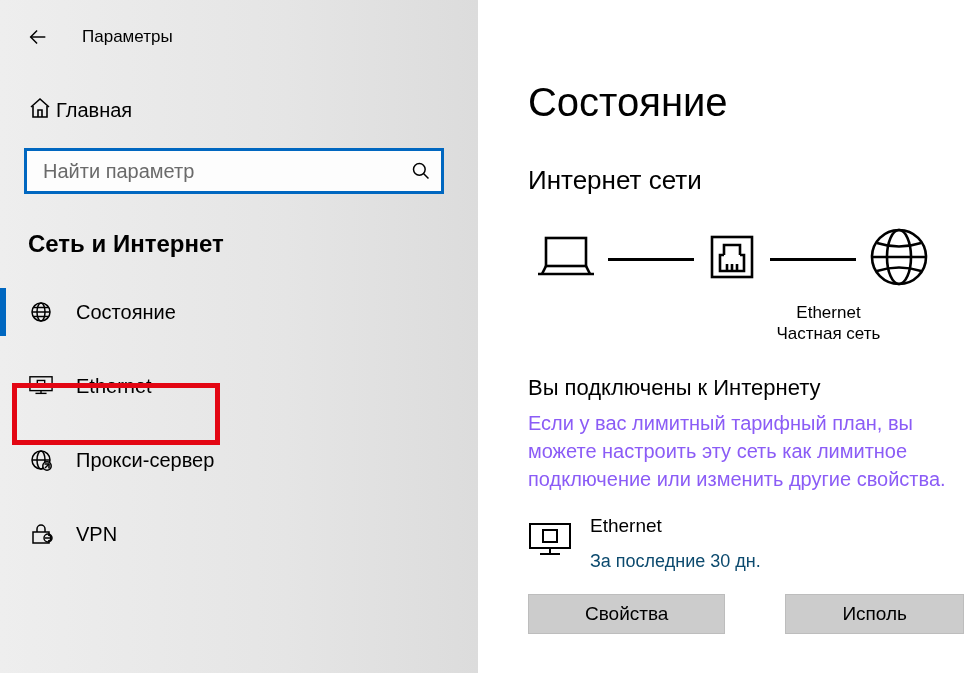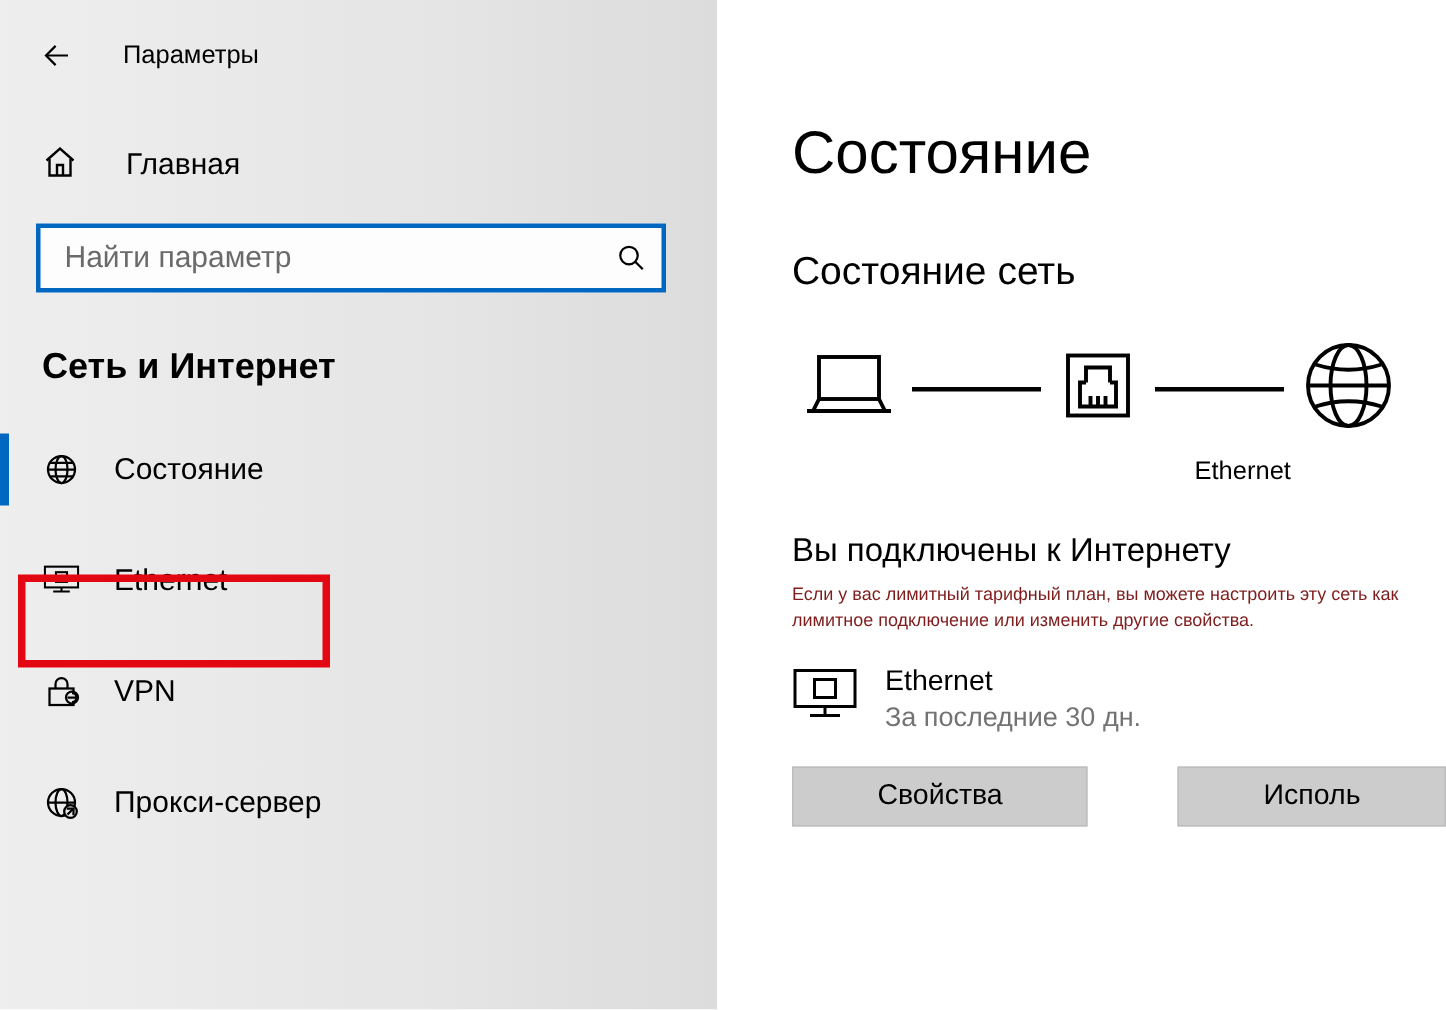--- a/index.html
+++ b/index.html
@@ -45,21 +45,21 @@
     font-weight: 400;
   }
   .home-row {
     display: flex;
     align-items: center;
     margin: 36px 0 0 28px;
     cursor: pointer;
   }
   .home-row span.label {
     font-size: 20px;
-    margin-left: 32px;
+    margin-left: 4px;
   }
   .search-wrap {
     margin: 24px 0 0 24px;
     width: 420px;
   }
   .search-box {
     border: 3px solid #0067c0;
     background: #fdfdfd;
     height: 46px;
     display: flex;
@@ -151,35 +151,35 @@
     font-size: 17px;
     line-height: 1.25;
     margin-left: 165px;
     margin-top: 6px;
   }
   .connected-title {
     font-size: 22px;
     margin: 30px 0 8px 0;
   }
   .connected-text {
-    font-size: 12px;
+    font-size: 20px;
     line-height: 1.4;
-    color: #7f1d1d;
+    color: #8b5cf6;
     max-width: 440px;
   }
   .conn-row {
     display: flex;
     align-items: center;
     margin-top: 22px;
   }
   .conn-text {
     margin-left: 18px;
   }
   .conn-text .name { font-size: 19px; }
-  .conn-text .sub { font-size: 18px; color: #737373; margin-top:2px;}
+  .conn-text .sub { font-size: 18px; color: #0c4a6e; margin-top:14px;}
   .btn-row {
     display: flex;
     gap: 60px;
     margin-top: 22px;
   }
   .win-btn {
     background: #ccc;
     border: 1px solid #bdbdbd;
     font-size: 19px;
     padding: 8px 56px;
@@ -250,56 +250,56 @@
           <svg width="24" height="22" viewBox="0 0 26 22" fill="none" stroke-width="1.5">
             <rect x="1" y="1" width="24" height="15"></rect>
             <rect x="9" y="5" width="8" height="7"></rect>
             <line x1="7" y1="19" x2="19" y2="19"></line>
             <line x1="13" y1="16" x2="13" y2="19"></line>
           </svg>
         </span>
         <span class="label">Ethernet</span>
       </div>
 
-
-      <div class="nav-item" style="margin-top:14px;">
-        <span class="icon">
-          <svg width="24" height="22" viewBox="0 0 24 22" fill="none" stroke-width="1.5">
-            <rect x="4" y="9" width="16" height="11"></rect>
-            <path d="M8 9 V6 a4 4 0 0 1 8 0 V9"></path>
-            <circle cx="19" cy="15" r="4" fill="#e7e7e7"></circle>
-            <path d="M19 12 a3 3 0 0 1 0 6" fill="none"></path>
-            <line x1="16" y1="15" x2="22" y2="15"></line>
-          </svg>
-        </span>
-        <span class="label">VPN</span>
-      </div>
 
       <div class="nav-item" style="margin-top:14px;">
         <span class="icon">
           <svg width="24" height="24" viewBox="0 0 24 24" fill="none" stroke-width="1.5">
             <circle cx="12" cy="12" r="9"></circle>
             <ellipse cx="12" cy="12" rx="4" ry="9"></ellipse>
             <line x1="3" y1="12" x2="21" y2="12"></line>
             <circle cx="18" cy="18" r="4.2" fill="#e7e7e7"></circle>
             <polyline points="15.5,16 20,16 20,20.5"></polyline>
             <line x1="20" y1="16" x2="16" y2="20"></line>
           </svg>
         </span>
         <span class="label">Прокси-сервер</span>
       </div>
 
+      <div class="nav-item" style="margin-top:14px;">
+        <span class="icon">
+          <svg width="24" height="22" viewBox="0 0 24 22" fill="none" stroke-width="1.5">
+            <rect x="4" y="9" width="16" height="11"></rect>
+            <path d="M8 9 V6 a4 4 0 0 1 8 0 V9"></path>
+            <circle cx="19" cy="15" r="4" fill="#e7e7e7"></circle>
+            <path d="M19 12 a3 3 0 0 1 0 6" fill="none"></path>
+            <line x1="16" y1="15" x2="22" y2="15"></line>
+          </svg>
+        </span>
+        <span class="label">VPN</span>
+      </div>
+
     </div>
 
     <div class="highlight-box" style="left:12px; top:383px; width:208px; height:62px;"></div>
   </div>
 
   <div class="main">
     <h1 class="page-title">Состояние</h1>
-    <h2 class="sub-title">Состояние сеть</h2>
+    <h2 class="sub-title">Интернет сети</h2>
 
     <div class="diagram">
       <span>
         <svg width="60" height="46" viewBox="0 0 60 46" fill="none" stroke-width="2.6">
           <rect x="10" y="4" width="40" height="28"></rect>
           <line x1="2" y1="40" x2="58" y2="40"></line>
           <line x1="10" y1="32" x2="6" y2="40"></line>
           <line x1="50" y1="32" x2="54" y2="40"></line>
         </svg>
       </span>
@@ -320,20 +320,21 @@
           <circle cx="31" cy="31" r="27"></circle>
           <ellipse cx="31" cy="31" rx="12" ry="27"></ellipse>
           <line x1="4" y1="31" x2="58" y2="31"></line>
           <path d="M9 17 Q31 24 53 17"></path>
           <path d="M9 45 Q31 38 53 45"></path>
         </svg>
       </span>
     </div>
     <div class="diag-label">
       <div>Ethernet</div>
+      <div>Частная сеть</div>
     </div>
 
     <div class="connected-title">Вы подключены к Интернету</div>
     <div class="connected-text">Если у вас лимитный тарифный план, вы можете настроить эту сеть как лимитное подключение или изменить другие свойства.</div>
 
     <div class="conn-row">
       <span>
         <svg width="44" height="38" viewBox="0 0 44 38" fill="none" stroke-width="2">
           <rect x="2" y="2" width="40" height="24"></rect>
           <rect x="15" y="8" width="14" height="12"></rect>

